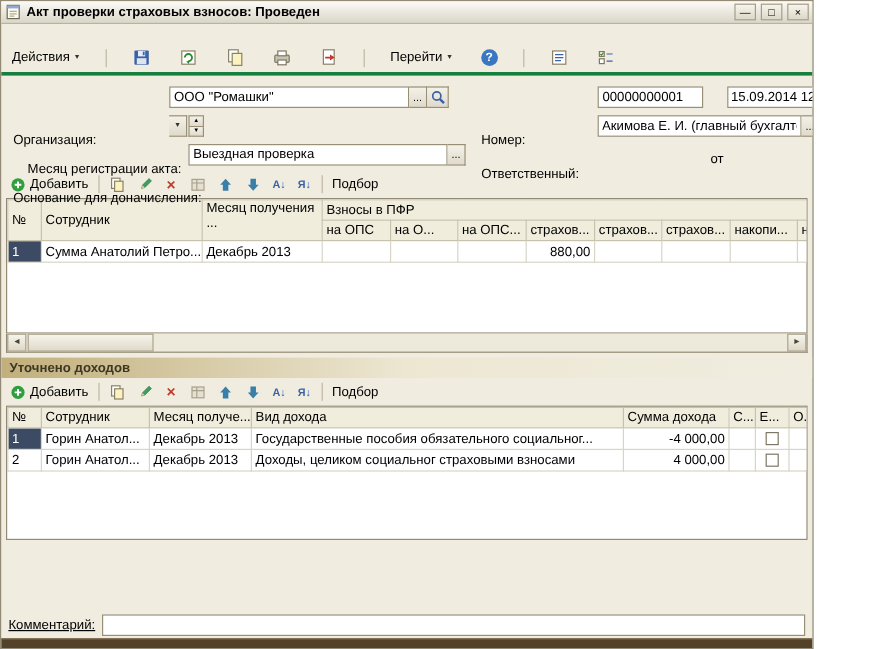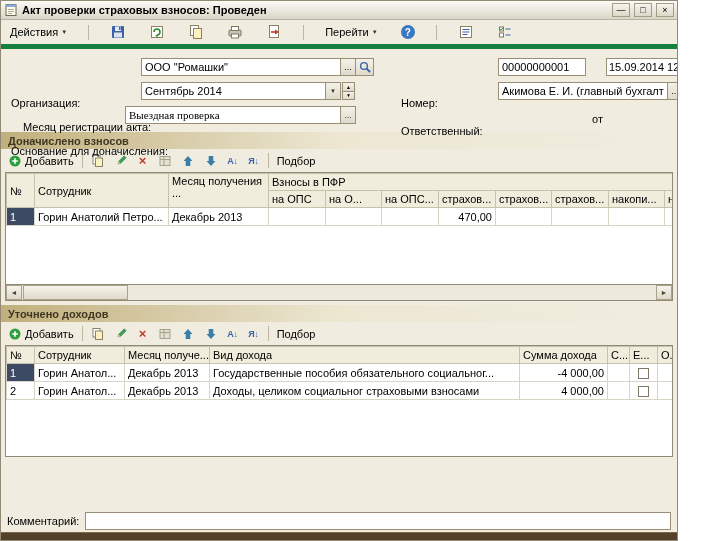--- a/index.html
+++ b/index.html
@@ -7,21 +7,21 @@
   body { font-family:"Liberation Sans", sans-serif; font-size:11px; color:#000; background:#fff; }
 
   .window { width:678px; height:541px; display:flex; flex-direction:column; background:#F0EDE0; border:1px solid #928A74; overflow:hidden; }
 
   
   .titlebar { flex:0 0 19px; background:linear-gradient(#FBFAF6,#DAD6C8); border-bottom:1px solid #B9B29E; display:flex; align-items:center; padding:0 3px; gap:4px; }
   .title-text { flex:1; font-weight:bold; white-space:nowrap; overflow:hidden; }
   .winbtn { width:18px; height:14px; border:1px solid #A59D87; background:linear-gradient(#F6F4EC,#DDD8C8); font-size:9px; line-height:11px; text-align:center; padding:0; font-family:inherit; }
 
   
-  .main-toolbar { flex:0 0 25px; display:flex; align-items:center; padding:2px 4px; gap:13px; border-bottom:5px solid #15803d; }
+  .main-toolbar { flex:0 0 25px; display:flex; align-items:center; padding:2px 4px; gap:13px; border-bottom:3px solid #15803d;margin-top:16px; }
   .tbtn { display:inline-flex; align-items:center; gap:3px; height:20px; padding:0 4px; background:transparent; border:1px solid transparent; font-family:inherit; font-size:11px; }
   .tsep { width:1px; height:15px; background:#BDB6A1; margin:0 3px; }
   .arr { font-size:6px; color:#333; }
   .icon16 { width:16px; height:16px; display:block; }
   .icon14 { width:14px; height:14px; display:block; }
   .helpcirc { width:14px; height:14px; border-radius:50%; background:#3A77C2; color:#fff; font-weight:bold; font-size:10px; display:flex; align-items:center; justify-content:center; }
 
   
   .form-area { flex:0 0 74px; position:relative; margin-top:5px; }
   .flabel { position:absolute; height:18px; line-height:18px; white-space:nowrap;margin-top:36px; }
@@ -55,21 +55,21 @@
   .chk { display:inline-block; width:11px; height:11px; border:1px solid #7E7866; background:#fff; vertical-align:middle; }
 
   
   .hscroll { margin:0 4px; height:16px; border:1px solid #928A74; border-top:none; background:#EEEADB; display:flex; }
   .scbtn { width:16px; height:100%; background:linear-gradient(#F6F4EC,#DDD8C8); border:1px solid #AAA28C; font-size:7px; display:flex; align-items:center; justify-content:center; color:#4A452F; padding:0; font-family:inherit; }
   .sctrack { flex:1; position:relative; }
   .scthumb { position:absolute; left:1px; top:0; width:105px; height:100%; background:linear-gradient(#F6F3EA,#DFDACA); border:1px solid #AAA28C; }
 
   .flex-spacer { flex:1 1 auto; }
 
-  .comment-row { flex:0 0 22px; display:flex; align-items:center; padding:0 6px; gap:6px; }
+  .comment-row { flex:0 0 22px; display:flex; align-items:center; padding:0 6px; gap:6px;text-decoration:underline; }
   .comment-row .tinput { flex:1; }
 
   .footer { flex:0 0 26px; border-top:1px solid #BDB6A1; display:flex; align-items:center; justify-content:flex-end; padding:0 8px; gap:2px; }
   .footbtn { background:transparent; border:1px solid transparent; padding:2px 8px; font-family:inherit; font-size:11px; }
   .footbtn.primary { font-weight:bold; }
   .fsep { width:1px; height:14px; background:#BDB6A1; }
 
   .bottom-strip { flex:0 0 8px; background:#54412A; border-top:1px solid #7A6848; }
 </style>
 </head>
@@ -179,21 +179,20 @@
           <svg class="icon14" viewBox="0 0 14 14">
             <rect x="1.5" y="2.5" width="11" height="10" fill="#fff" stroke="#8A8268"></rect>
             <rect x="1.5" y="2.5" width="11" height="2.5" fill="#C0392B"></rect>
             <path d="M3.5 7.5h7M3.5 10h7" stroke="#9A9482" fill="none"></path>
           </svg>
         </button>
     </div>
 
     <span class="flabel" style="left:10px; top:28px;padding-left:12px;">Месяц регистрации акта:</span>
     <div class="fgroup" style="left:140px; top:28px;">
-      <input class="tinput" style="width: 185px;" value="Сентябрь 2014">
       <button class="fbtn">
           <span class="arr">▼</span>
         </button>
       <div class="spinner">
         <button class="spinbtn">▲</button>
         <button class="spinbtn">▼</button>
       </div>
     </div>
 
     <span class="flabel" style="left:400px; top:32px;">Ответственный:</span>
@@ -203,27 +202,26 @@
       <button class="fbtn">×</button>
       <button class="fbtn" style="width:18px;">
           <svg class="icon14" viewBox="0 0 14 14">
             <circle cx="6" cy="6" r="3.4" fill="none" stroke="#3A62A8" stroke-width="1.4"></circle>
             <line x1="8.6" y1="8.6" x2="12" y2="12" stroke="#3A62A8" stroke-width="2"></line>
           </svg>
         </button>
     </div>
 
     <span class="flabel" style="left:10px; top:52px;">Основание для доначисления:</span>
-    <div class="fgroup" style="left:124px; top:52px;font-family:Liberation Serif, serif;">
+    <div class="fgroup" style="left:156px; top:52px;">
       <input class="tinput" style="width: 216px;" value="Выездная проверка">
       <button class="fbtn">...</button>
     </div>
   </div>
 
-  <div class="sect-header">Доначислено взносов</div>
 
   <div class="grid-toolbar">
     <button class="gbtn">
       <svg class="icon14" viewBox="0 0 14 14">
           <circle cx="7" cy="7" r="5.5" fill="#2F9E3F"></circle>
           <path d="M7 4.2v5.6M4.2 7h5.6" stroke="#fff" stroke-width="1.6"></path>
         </svg>
       <span>Добавить</span>
     </button>
     <div class="tsep"></div>
@@ -299,26 +297,26 @@
           <th>страхов...</th>
           <th>страхов...</th>
           <th>страхов...</th>
           <th>накопи...</th>
           <th>накопи...</th>
         </tr>
       </thead>
       <tbody>
         <tr>
           <td class="cur-cell">1</td>
-          <td>Горин Анатолий Петро...</td>
+          <td>Сумма Анатолий Петро...</td>
           <td>Декабрь 2013</td>
           <td class="amt"></td>
           <td class="amt"></td>
           <td class="amt"></td>
-          <td class="amt">470,00</td>
+          <td class="amt">880,00</td>
           <td class="amt"></td>
           <td class="amt"></td>
           <td class="amt"></td>
           <td class="amt"></td>
         </tr>
       </tbody>
     </table>
   </div>
   <div class="hscroll">
     <button class="scbtn">◄</button>

